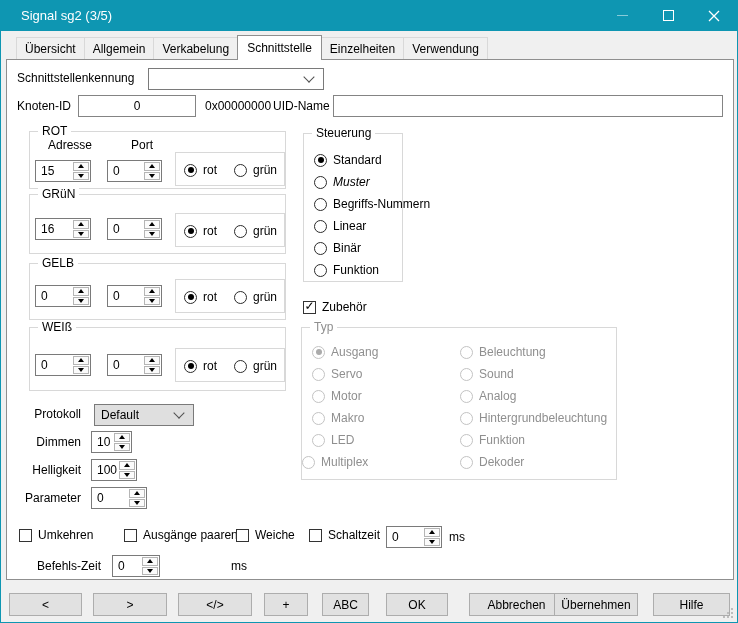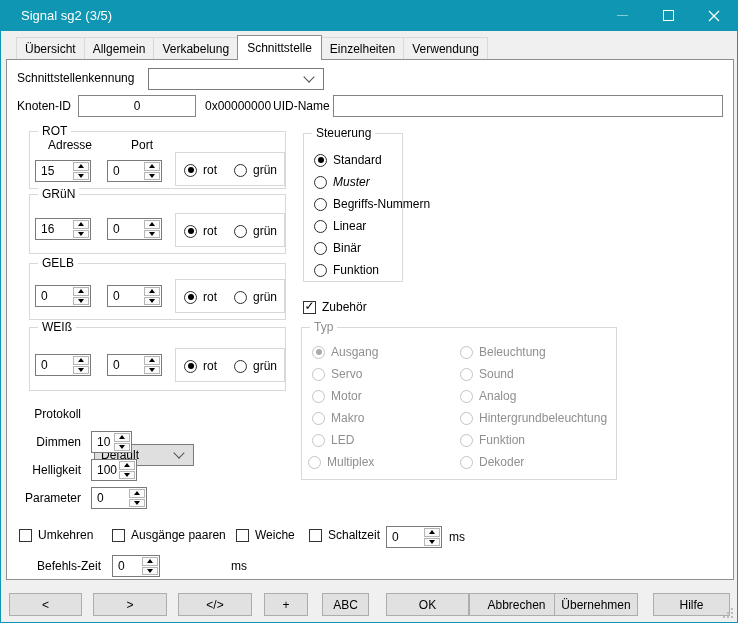--- a/index.html
+++ b/index.html
@@ -317,21 +317,21 @@
           <span>Motor</span>
         </div>
       <div class="radio disabled" style="left:10px;top:83px;">
           <span class="dot"></span>
           <span>Makro</span>
         </div>
       <div class="radio disabled" style="left:10px;top:105px;">
           <span class="dot"></span>
           <span>LED</span>
         </div>
-      <div class="radio disabled" style="left:6px;top:127px;">
+      <div class="radio disabled" style="left:0;top:127px;">
           <span class="dot"></span>
           <span>Multiplex</span>
         </div>
       <div class="radio disabled" style="left:158px;top:17px;">
           <span class="dot"></span>
           <span>Beleuchtung</span>
         </div>
       <div class="radio disabled" style="left:158px;top:39px;">
           <span class="dot"></span>
           <span>Sound</span>
@@ -348,21 +348,21 @@
           <span class="dot"></span>
           <span>Funktion</span>
         </div>
       <div class="radio disabled" style="left:158px;top:127px;">
           <span class="dot"></span>
           <span>Dekoder</span>
         </div>
     </div>
 
     <div class="rlbl" style="left:10px;top:347px;width:64px;">Protokoll</div>
-    <div class="combo gray" style="left:87px;top:344px;width:100px;margin-top:40px;">
+    <div class="combo gray" style="left:87px;top:344px;width:100px;">
       <span class="combo-value">Default</span>
       <span class="chev"></span>
     </div>
 
     <div class="rlbl" style="left:10px;top:375px;width:64px;">Dimmen</div>
     <div class="spin" style="left:84px;top:371px;width:41px;">
       <input class="spin-val" value="10" style="">
       <div class="spin-btns">
         <div class="spin-btn">
             <i class="tri-up"></i>
@@ -396,21 +396,21 @@
         <div class="spin-btn">
             <i class="tri-down"></i>
           </div>
       </div>
     </div>
 
     <div class="checkbox" style="left:12px;top:468px;">
       <span class="cb-box"></span>
       <span>Umkehren</span>
     </div>
-    <div class="checkbox" style="left:105px;top:468px;text-align:center;">
+    <div class="checkbox" style="left:117px;top:468px;text-align:center;">
       <span class="cb-box"></span>
       <span>Ausgänge paaren</span>
     </div>
     <div class="checkbox" style="left:229px;top:468px;">
       <span class="cb-box"></span>
       <span>Weiche</span>
     </div>
     <div class="checkbox" style="left:302px;top:468px;">
       <span class="cb-box"></span>
       <span>Schaltzeit</span>
@@ -442,21 +442,21 @@
     </div>
     <div class="lbl" style="left:224px;top:499px;font-weight:bold;font-weight:normal;">ms</div>
 
   </div>
 
   <div class="btn" style="left:8px;top:593px;width:73px;">&lt;</div>
   <div class="btn" style="left:92px;top:593px;width:74px;">&gt;</div>
   <div class="btn" style="left:177px;top:593px;width:74px;">&lt;/&gt;</div>
   <div class="btn" style="left:263px;top:593px;width:44px;">+</div>
   <div class="btn" style="left:321px;top:593px;width:47px;">ABC</div>
-  <div class="btn" style="left:385px;top:593px;width:83px;">OK</div>
+  <div class="btn" style="left:385px;top:593px;width:62px;">OK</div>
   <div class="btn" style="left:468px;top:593px;width:95px;">Abbrechen</div>
   <div class="btn" style="left:553px;top:593px;width:84px;">Übernehmen</div>
   <div class="btn" style="left:652px;top:593px;width:77px;">Hilfe</div>
 
   <svg class="grip" width="11" height="11">
     <rect x="8" y="0" width="2" height="2" fill="#bdbdbd"></rect>
     <rect x="4" y="4" width="2" height="2" fill="#bdbdbd"></rect>
     <rect x="8" y="4" width="2" height="2" fill="#bdbdbd"></rect>
     <rect x="0" y="8" width="2" height="2" fill="#bdbdbd"></rect>
     <rect x="4" y="8" width="2" height="2" fill="#bdbdbd"></rect>

